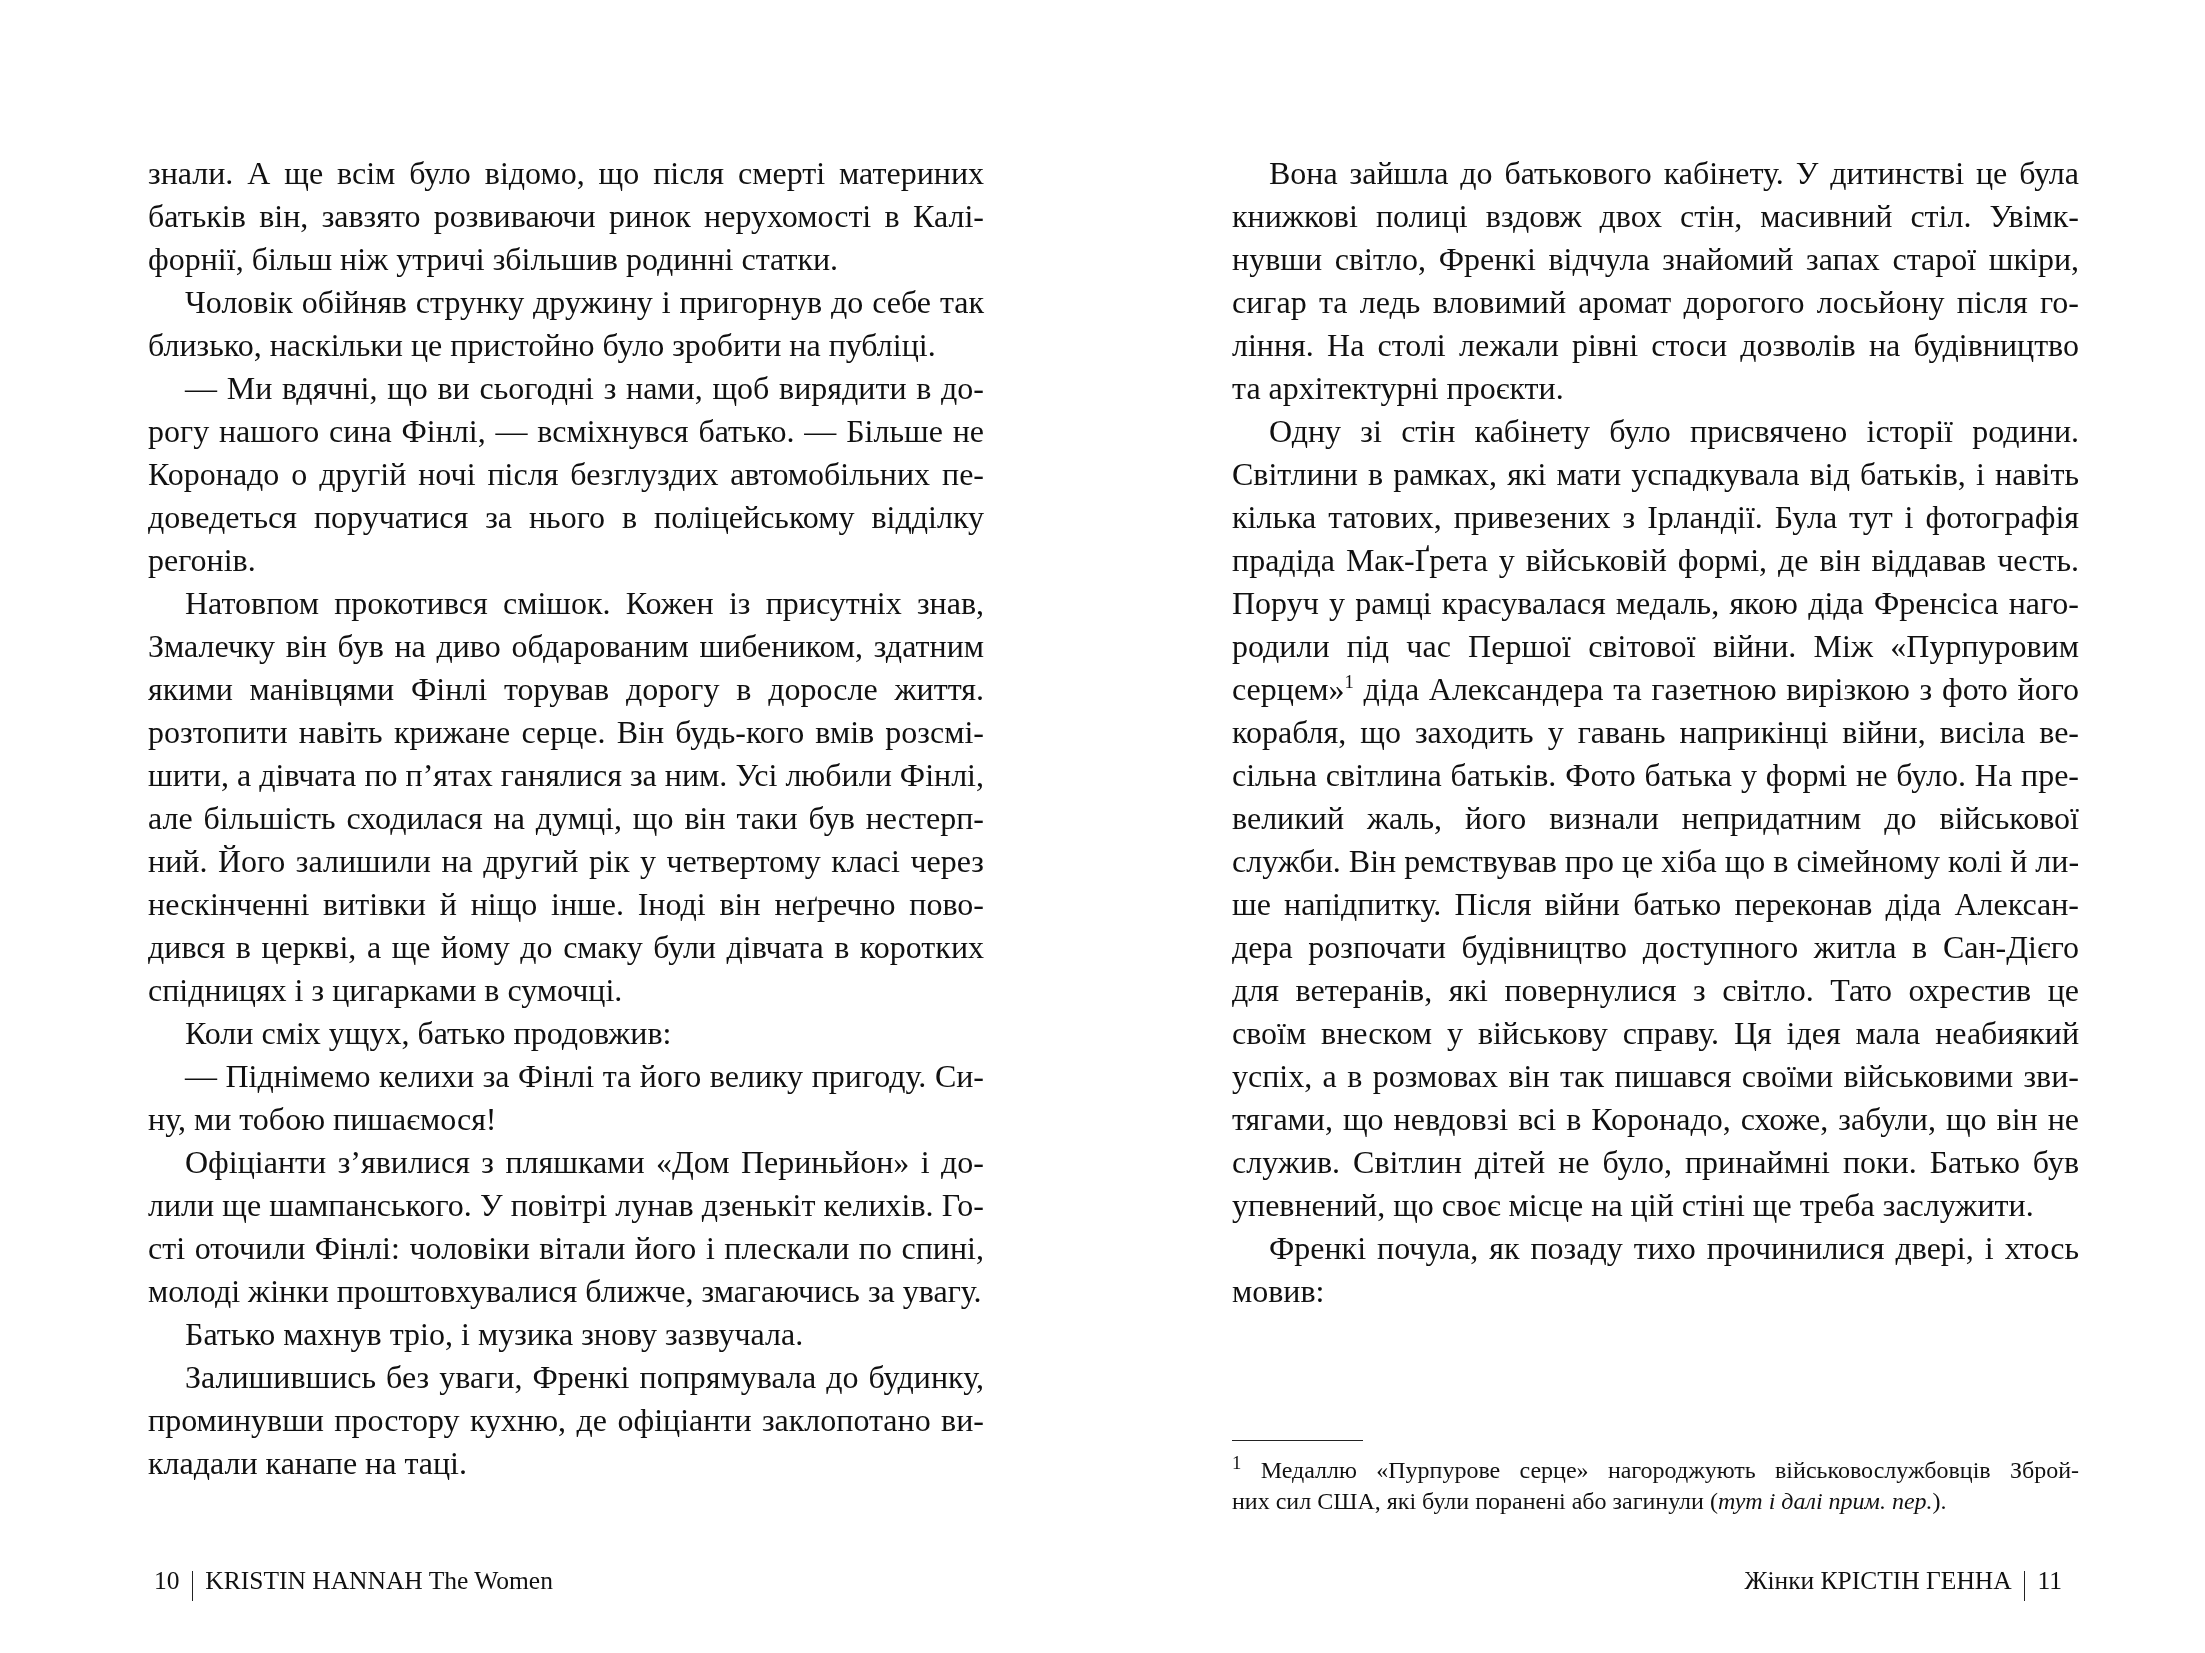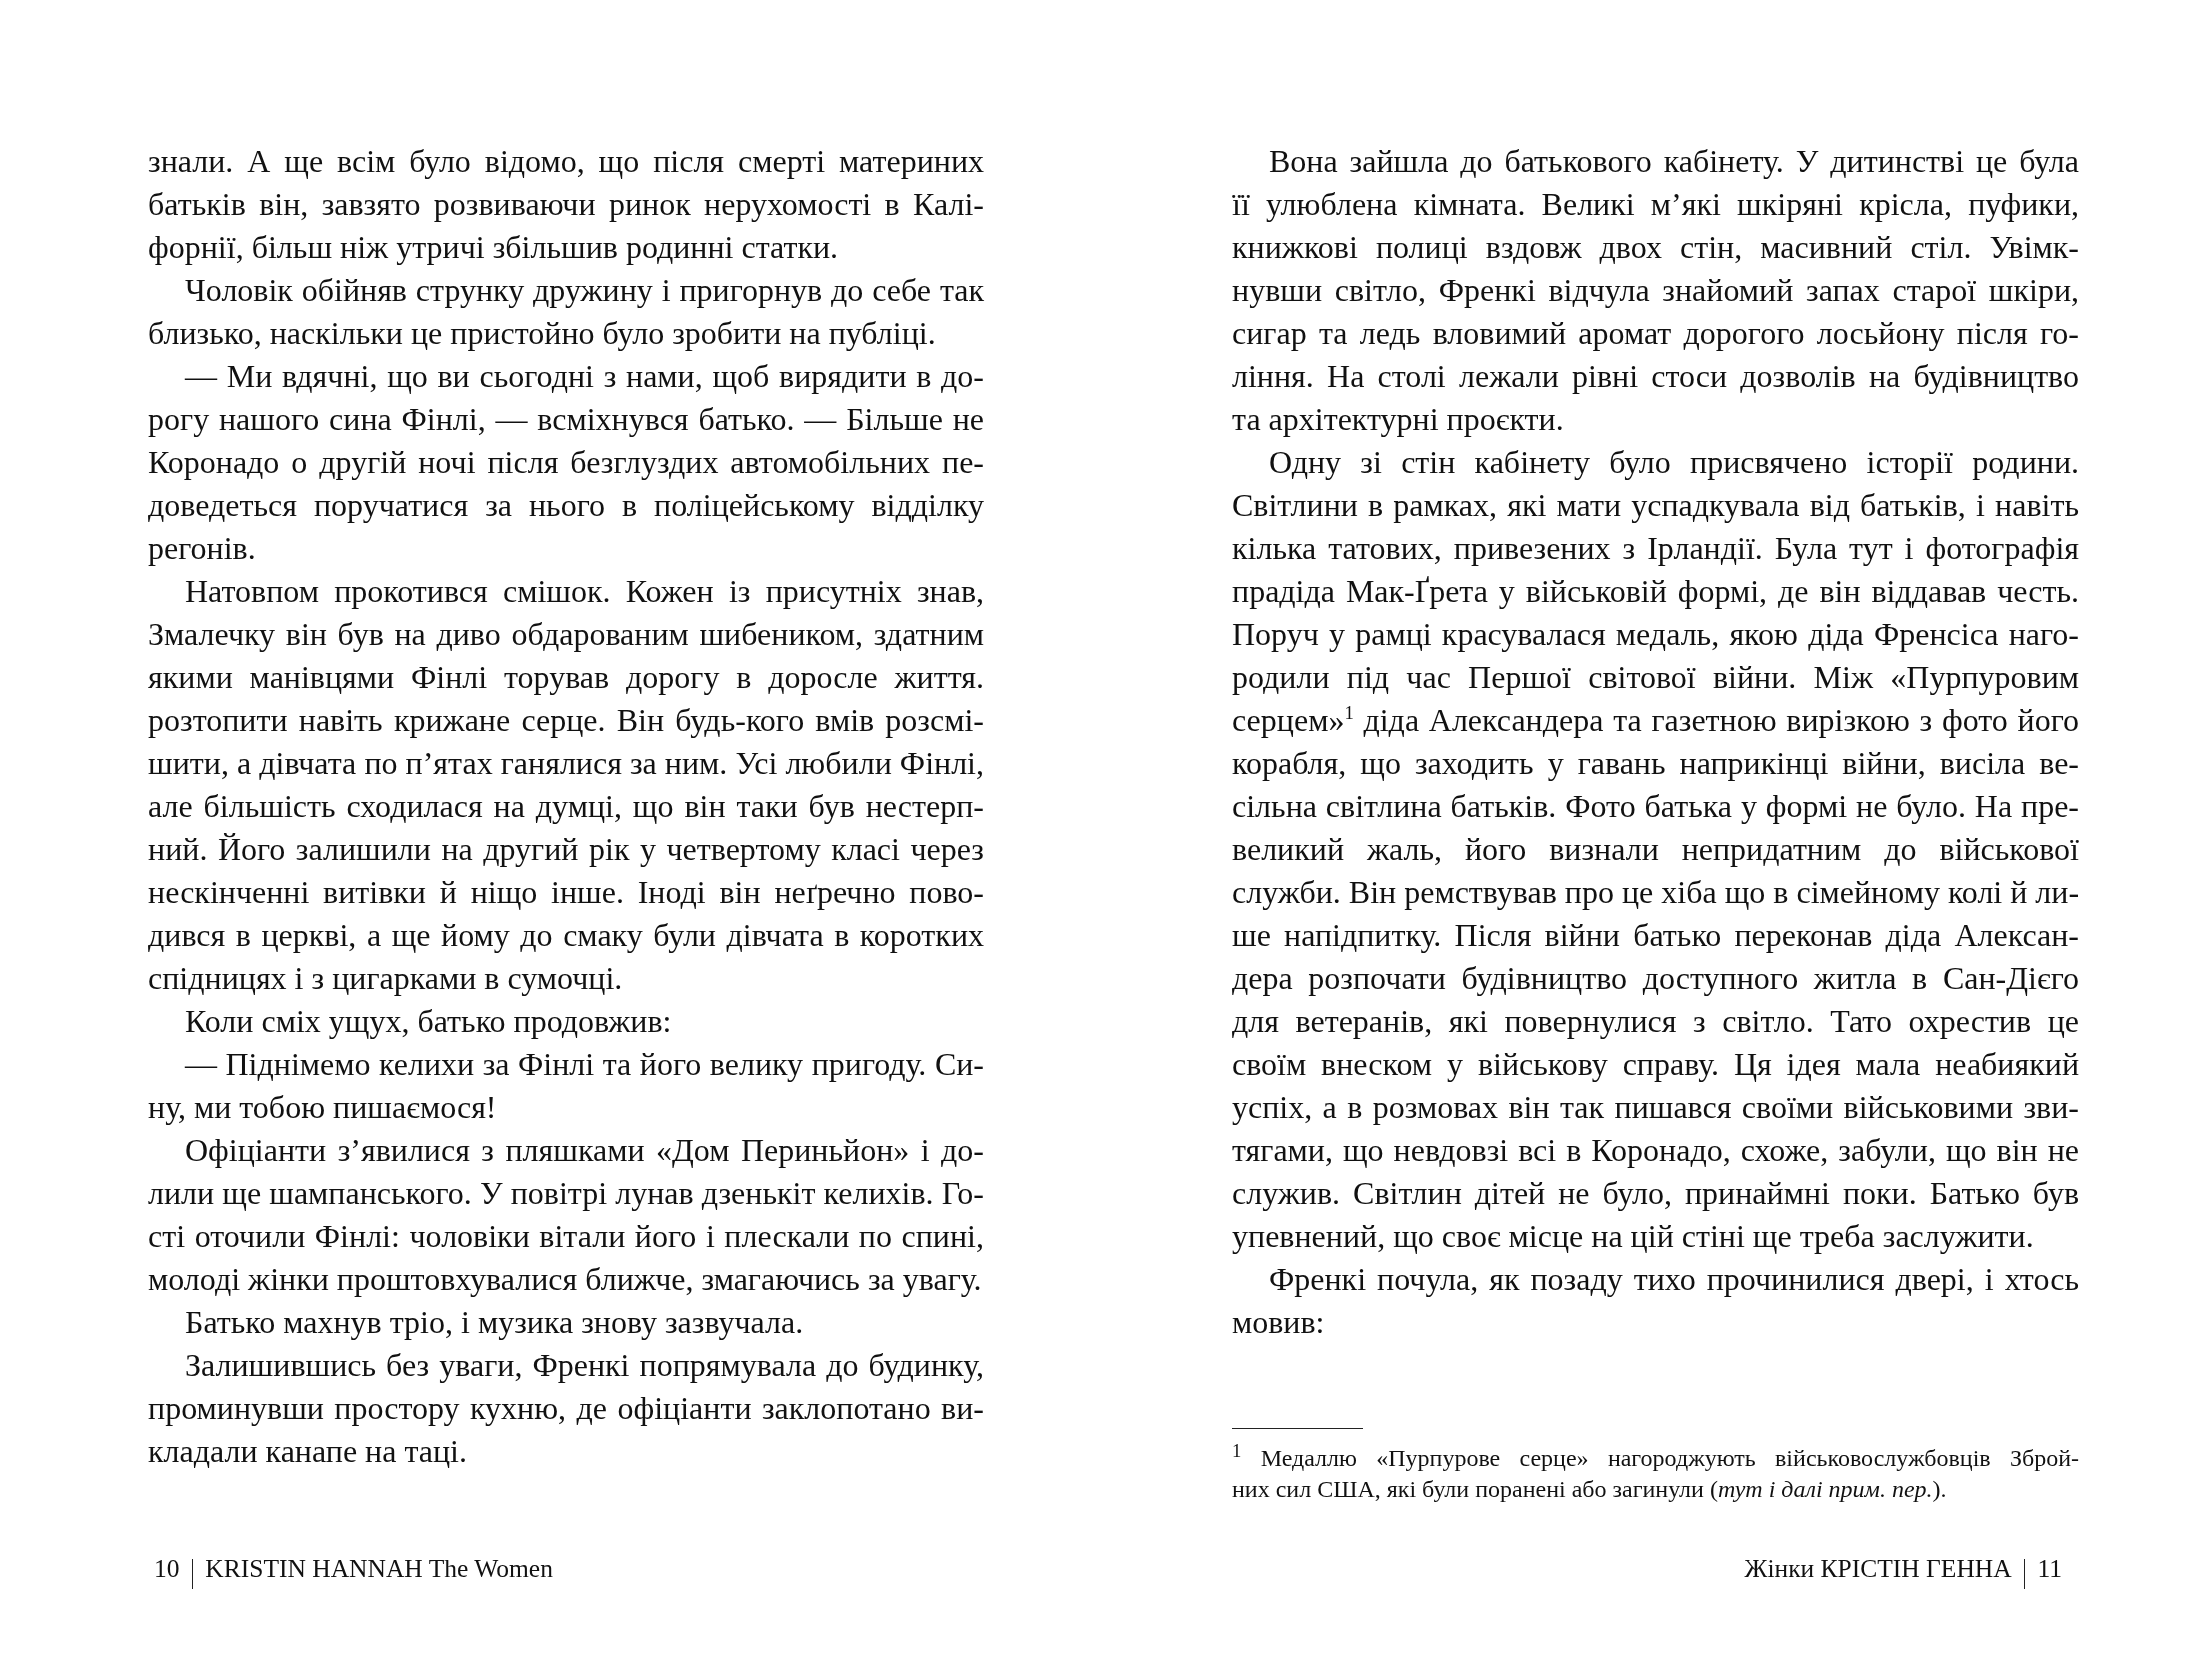--- a/index.html
+++ b/index.html
@@ -1,21 +1,21 @@
 <!DOCTYPE html>
 <html style="font-size:10px"><head>
 <meta charset="utf-8">
 <style>
   html, body { margin: 0; padding: 0; background: #ffffff; }
   body {
     width: 2205px; height: 1654px; position: relative; overflow: hidden;
     font-family: "Liberation Serif", "DejaVu Serif", serif;
     color: #111111;
   }
-  .page { position: absolute; top: 0; height: 1375px; }
+  .page { position: absolute; top: 12px; height: 1375px; }
   .page-left { left: 0; width: 1102px; }
   .page-right { left: 1102px; width: 1103px; }
   .text-block {
     position: absolute;
     font-size: 32px;
     line-height: 43px;
   }
   .page-left .text-block { left: 148px; top: 140px; width: 836px; }
   .page-right .text-block { left: 130px; top: 140px; width: 847px; }
   .line {
@@ -91,21 +91,20 @@
   <div class="running-foot">
     <span>10</span>
     <span class="folio-sep"></span>
     <span>KRISTIN HANNAH The Women</span>
   </div>
 </div>
 
 <div class="page page-right">
   <div class="text-block" id="right-text">
       <span class="line indent">Вона зайшла до батькового кабінету. У дитинстві це була</span>
-      <span class="line">її улюблена кімната. Великі м’які шкіряні крісла, пуфики,</span>
       <span class="line">книжкові полиці вздовж двох стін, масивний стіл. Увімк-</span>
       <span class="line">нувши світло, Френкі відчула знайомий запах старої шкіри,</span>
       <span class="line">сигар та ледь вловимий аромат дорогого лосьйону після го-</span>
       <span class="line">ління. На столі лежали рівні стоси дозволів на будівництво</span>
       <span class="line last">та архітектурні проєкти.</span>
       <span class="line indent">Одну зі стін кабінету було присвячено історії родини.</span>
       <span class="line">Світлини в рамках, які мати успадкувала від батьків, і навіть</span>
       <span class="line">кілька татових, привезених з Ірландії. Була тут і фотографія</span>
       <span class="line">прадіда Мак-Ґрета у військовій формі, де він віддавав честь.</span>
       <span class="line">Поруч у рамці красувалася медаль, якою діда Френсіса наго-</span>

